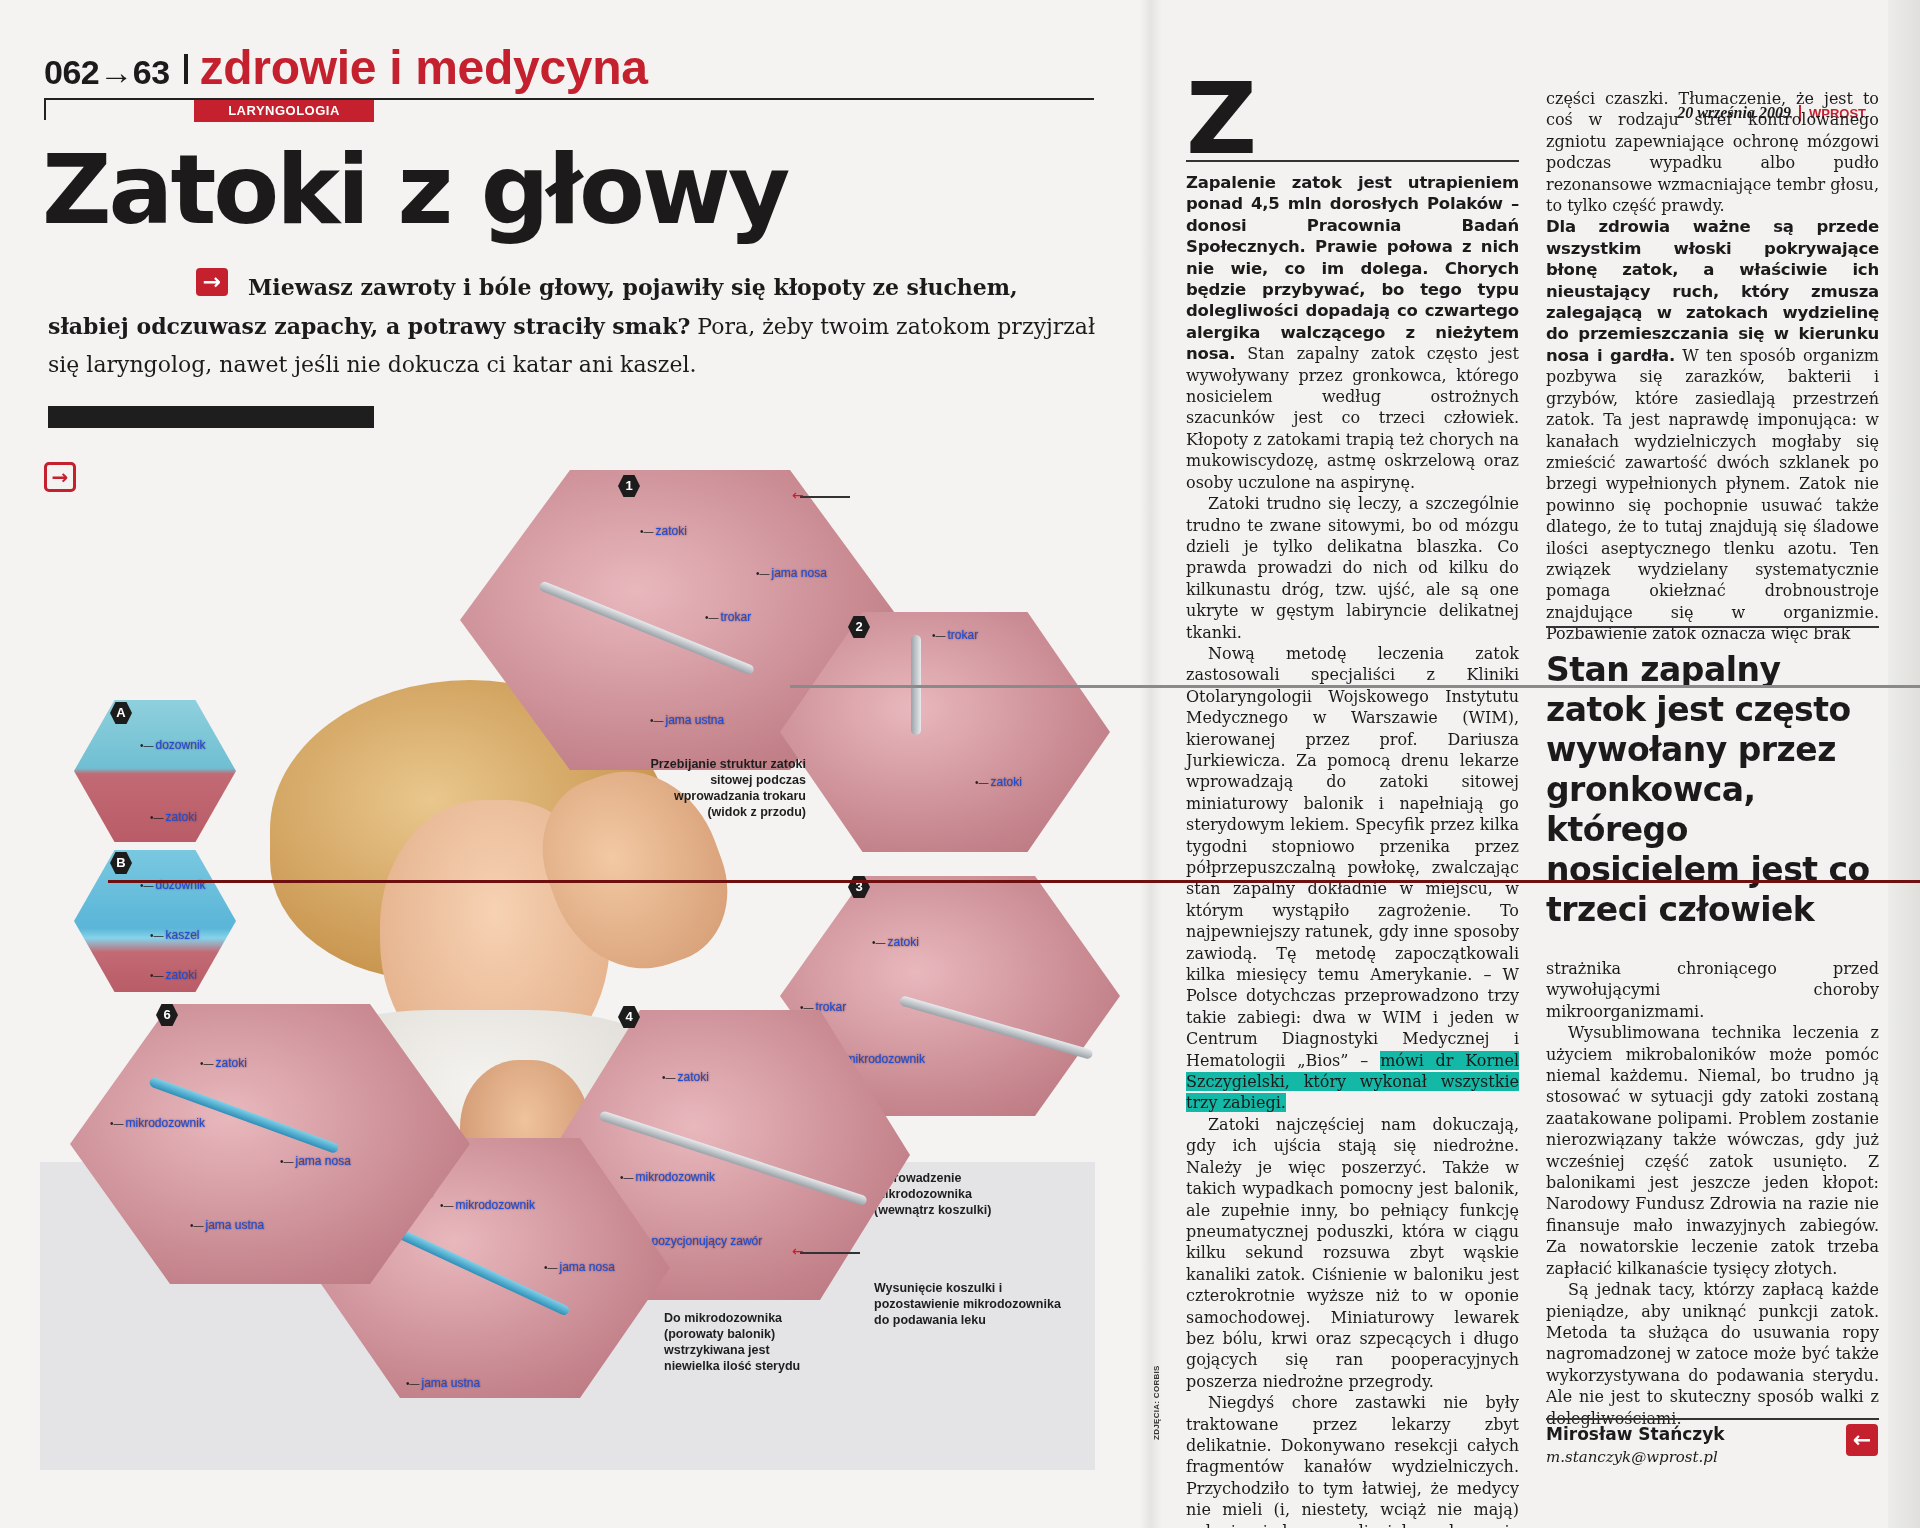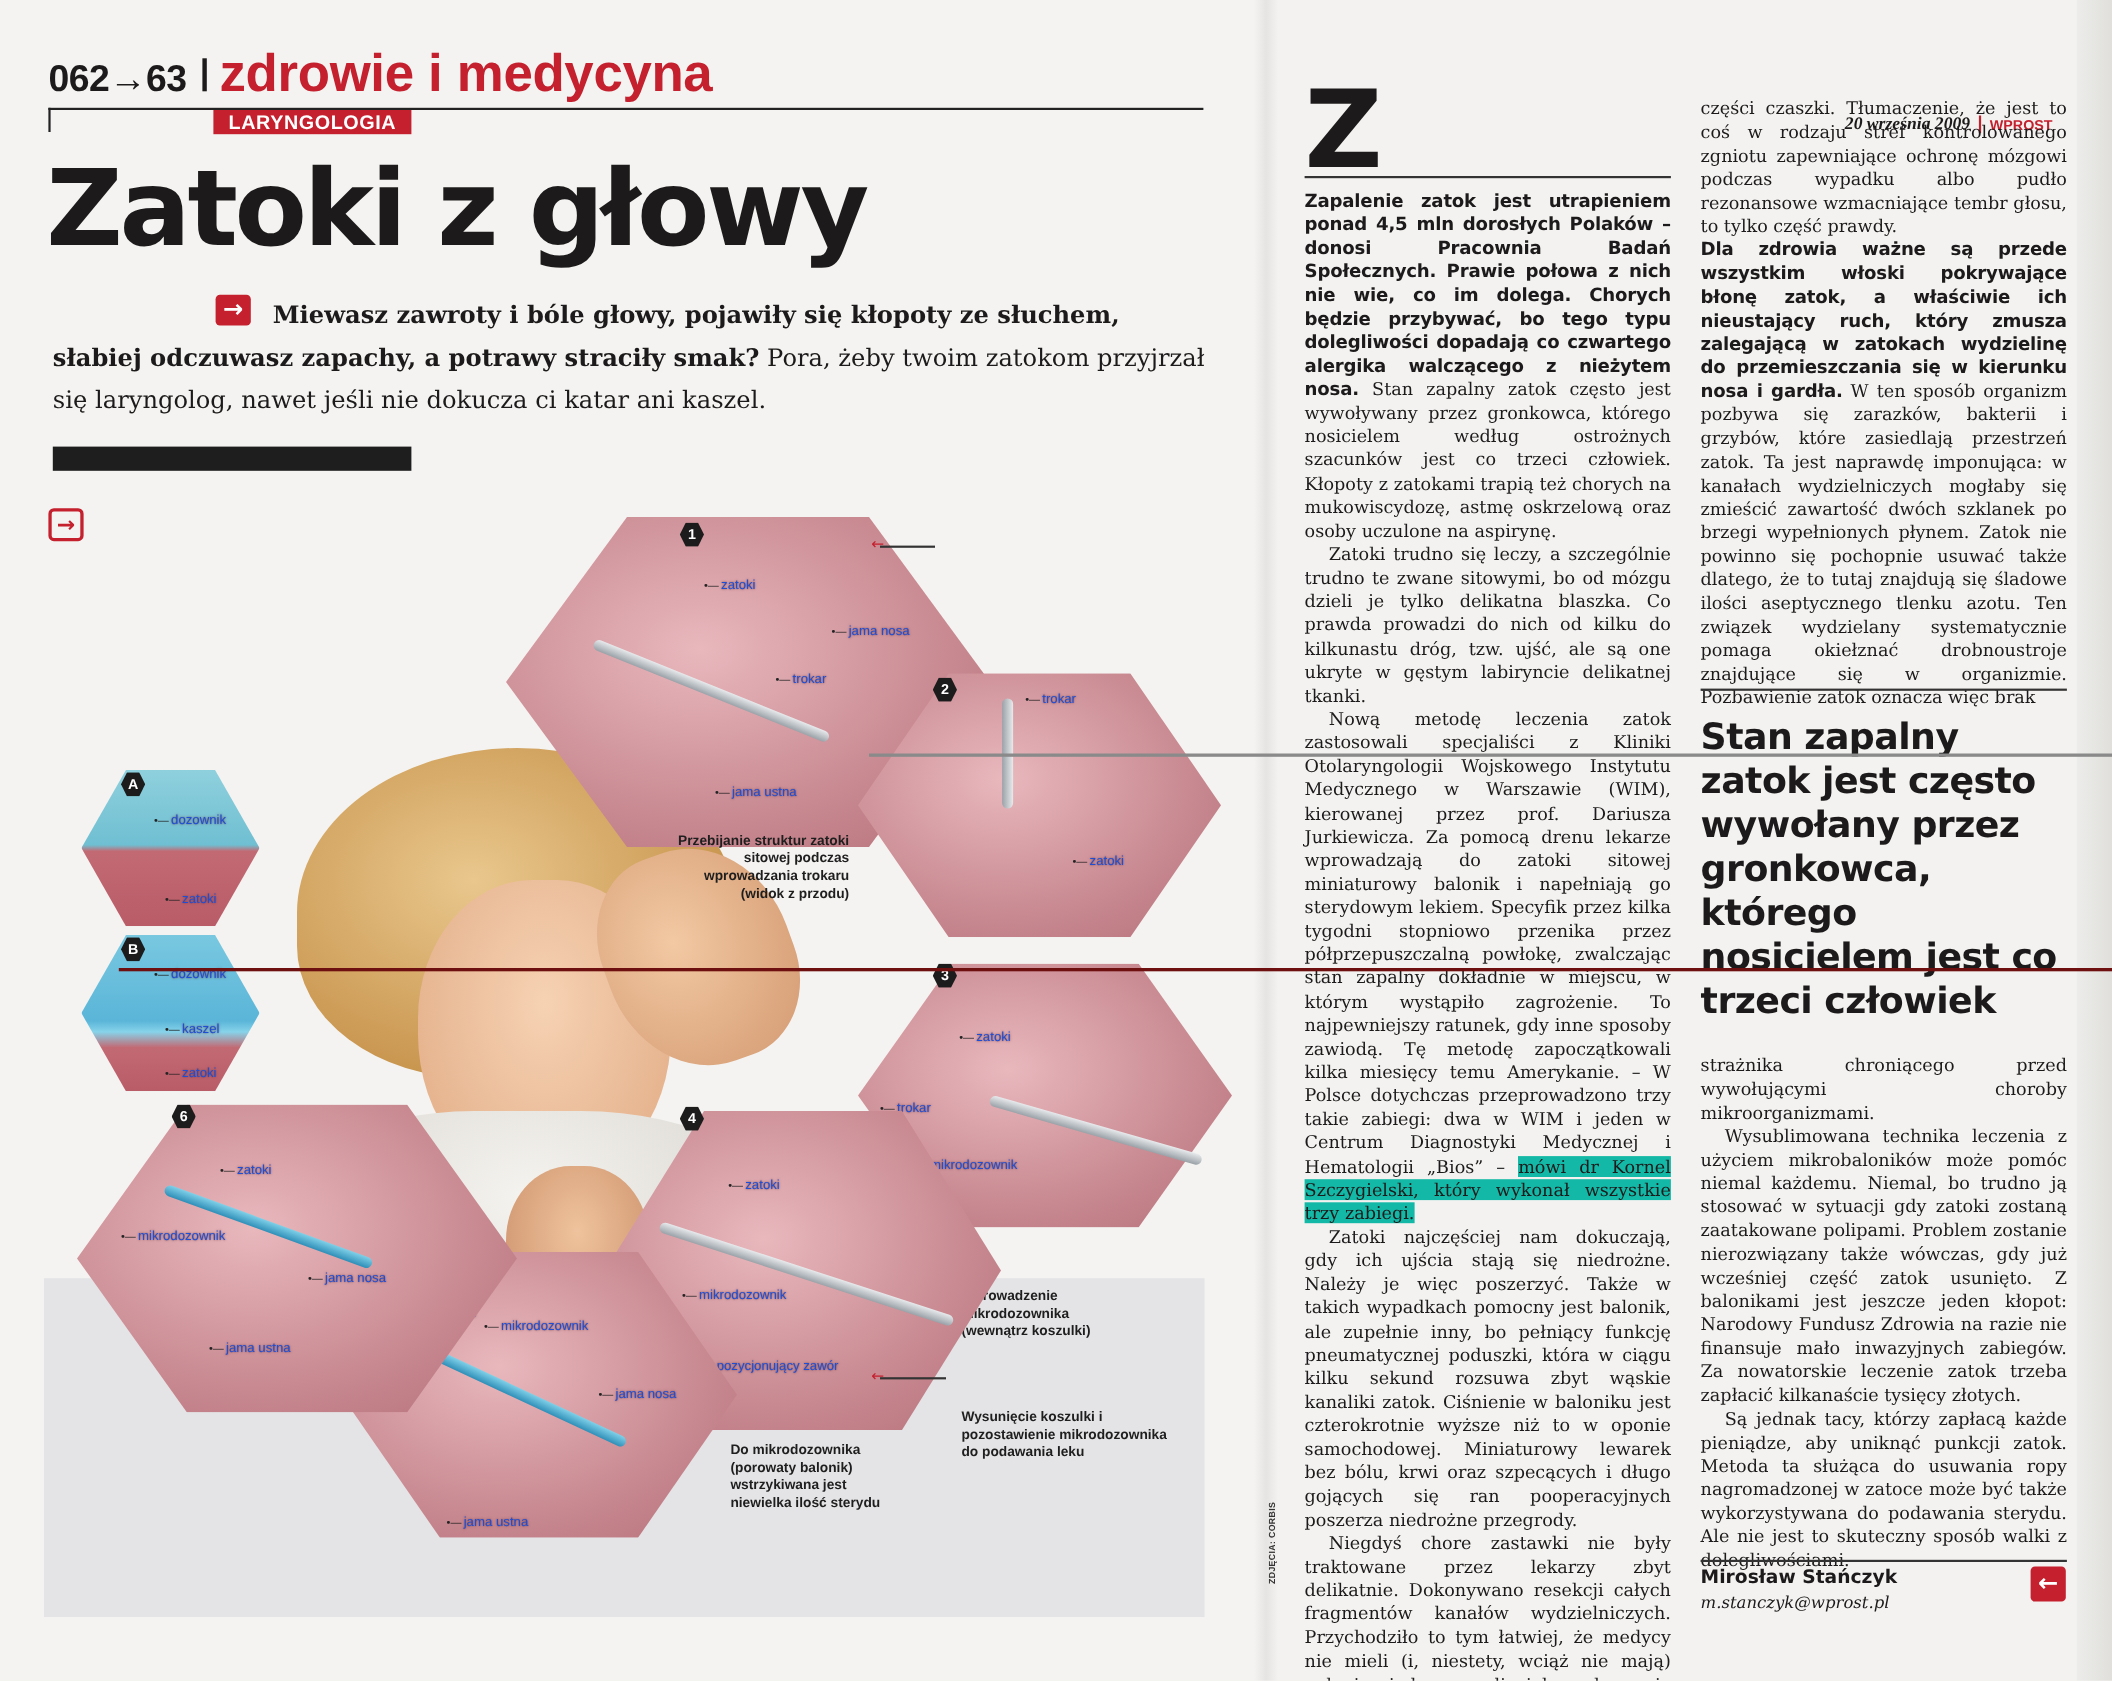--- a/index.html
+++ b/index.html
@@ -15,21 +15,21 @@
   .ghost { position: absolute; color: rgba(60,60,60,0.10); font-family: "Liberation Serif", serif; font-size: 15px; line-height: 22px; overflow: hidden; }
 
   
   .header { position: absolute; left: 44px; top: 40px; display: flex; align-items: baseline; }
   .pagenum { font-family: "Liberation Sans", sans-serif; font-weight: bold; font-size: 34px; color: #1c1a1a; letter-spacing: -0.5px; }
   .hdr-sep { width: 4px; height: 30px; background: #1c1a1a; margin: 0 12px 0 14px; display: inline-block; }
   .section { font-family: "Liberation Sans", sans-serif; font-weight: bold; font-size: 48px; color: #c4202e; letter-spacing: -0.3px; }
   .rule-top { position: absolute; left: 44px; top: 98px; width: 1050px; height: 2px; background: #222; }
   .rule-tick { position: absolute; left: 44px; top: 98px; width: 2px; height: 22px; background: #222; }
   .tag { position: absolute; left: 194px; top: 100px; width: 180px; height: 22px; background: #c4202e; color: #fff;
-         font-family: "Liberation Sans", sans-serif; font-size: 18px; font-weight: bold; text-align: center; line-height: 22px; letter-spacing: 0.5px; }
+         font-family: "Liberation Sans", sans-serif; font-size: 13px; font-weight: bold; text-align: center; line-height: 22px; letter-spacing: 0.5px; }
   .dateline { position: absolute; right: 54px; top: 104px; display: flex; align-items: center; gap: 8px; }
   .date { font-family: "Liberation Serif", serif; font-style: italic; font-weight: bold; font-size: 16px; }
   .dsep { width: 2px; height: 16px; background: #c4202e; }
   .mag { font-family: "Liberation Sans", sans-serif; font-weight: bold; font-size: 13px; color: #c4202e; }
 
   .title { position: absolute; left: 42px; top: 140px; font-family: "DejaVu Sans", sans-serif; font-weight: bold;
            font-size: 96px; letter-spacing: -3px; color: #1c1a1a; line-height: 1.05; }
 
   .lead { position: absolute; left: 48px; top: 268px; width: 1050px; font-family: "DejaVu Serif", serif; font-size: 22px; line-height: 38px; color: #1c1a1a; text-indent: 200px; }
   .lead b { font-weight: bold; }
@@ -154,21 +154,21 @@
   <span class="lbl" style="left:716px;top:96px;">jama nosa</span>
   <span class="lbl" style="left:665px;top:140px;">trokar</span>
   <span class="lbl" style="left:610px;top:243px;">jama ustna</span>
   <div class="arrow-red" style="left:760px;top:26px;width:50px;"></div>
 
   <div class="hex" style="left:740px;top:142px;width:330px;height:240px;"></div>
   <div class="tube" style="left:876px;top:160px;width:100px;transform:rotate(90deg);"></div>
   <div class="step-badge" style="left:808px;top:146px;">2</div>
   <span class="lbl" style="left:892px;top:158px;">trokar</span>
   <span class="lbl" style="left:935px;top:305px;">zatoki</span>
-  <div class="caption" style="left:572px;top:286px;width:160px;text-align:right;">Przebijanie struktur zatoki sitowej podczas wprowadzania trokaru (widok z przodu)</div>
+  <div class="caption" style="left:606px;top:286px;width:160px;text-align:right;">Przebijanie struktur zatoki sitowej podczas wprowadzania trokaru (widok z przodu)</div>
 
   <div class="hex" style="left:740px;top:406px;width:340px;height:240px;"></div>
   <div class="tube" style="left:860px;top:525px;width:200px;transform:rotate(16deg);"></div>
   <div class="step-badge" style="left:808px;top:406px;">3</div>
   <span class="lbl" style="left:832px;top:465px;">zatoki</span>
   <span class="lbl" style="left:760px;top:530px;">trokar</span>
   <span class="lbl" style="left:790px;top:582px;">mikrodozownik</span>
   <div class="caption" style="left:834px;top:700px;width:120px;">Wprowadzenie mikrodozownika (wewnątrz koszulki)</div>
 
   <div class="hex" style="left:510px;top:540px;width:360px;height:290px;"></div>

